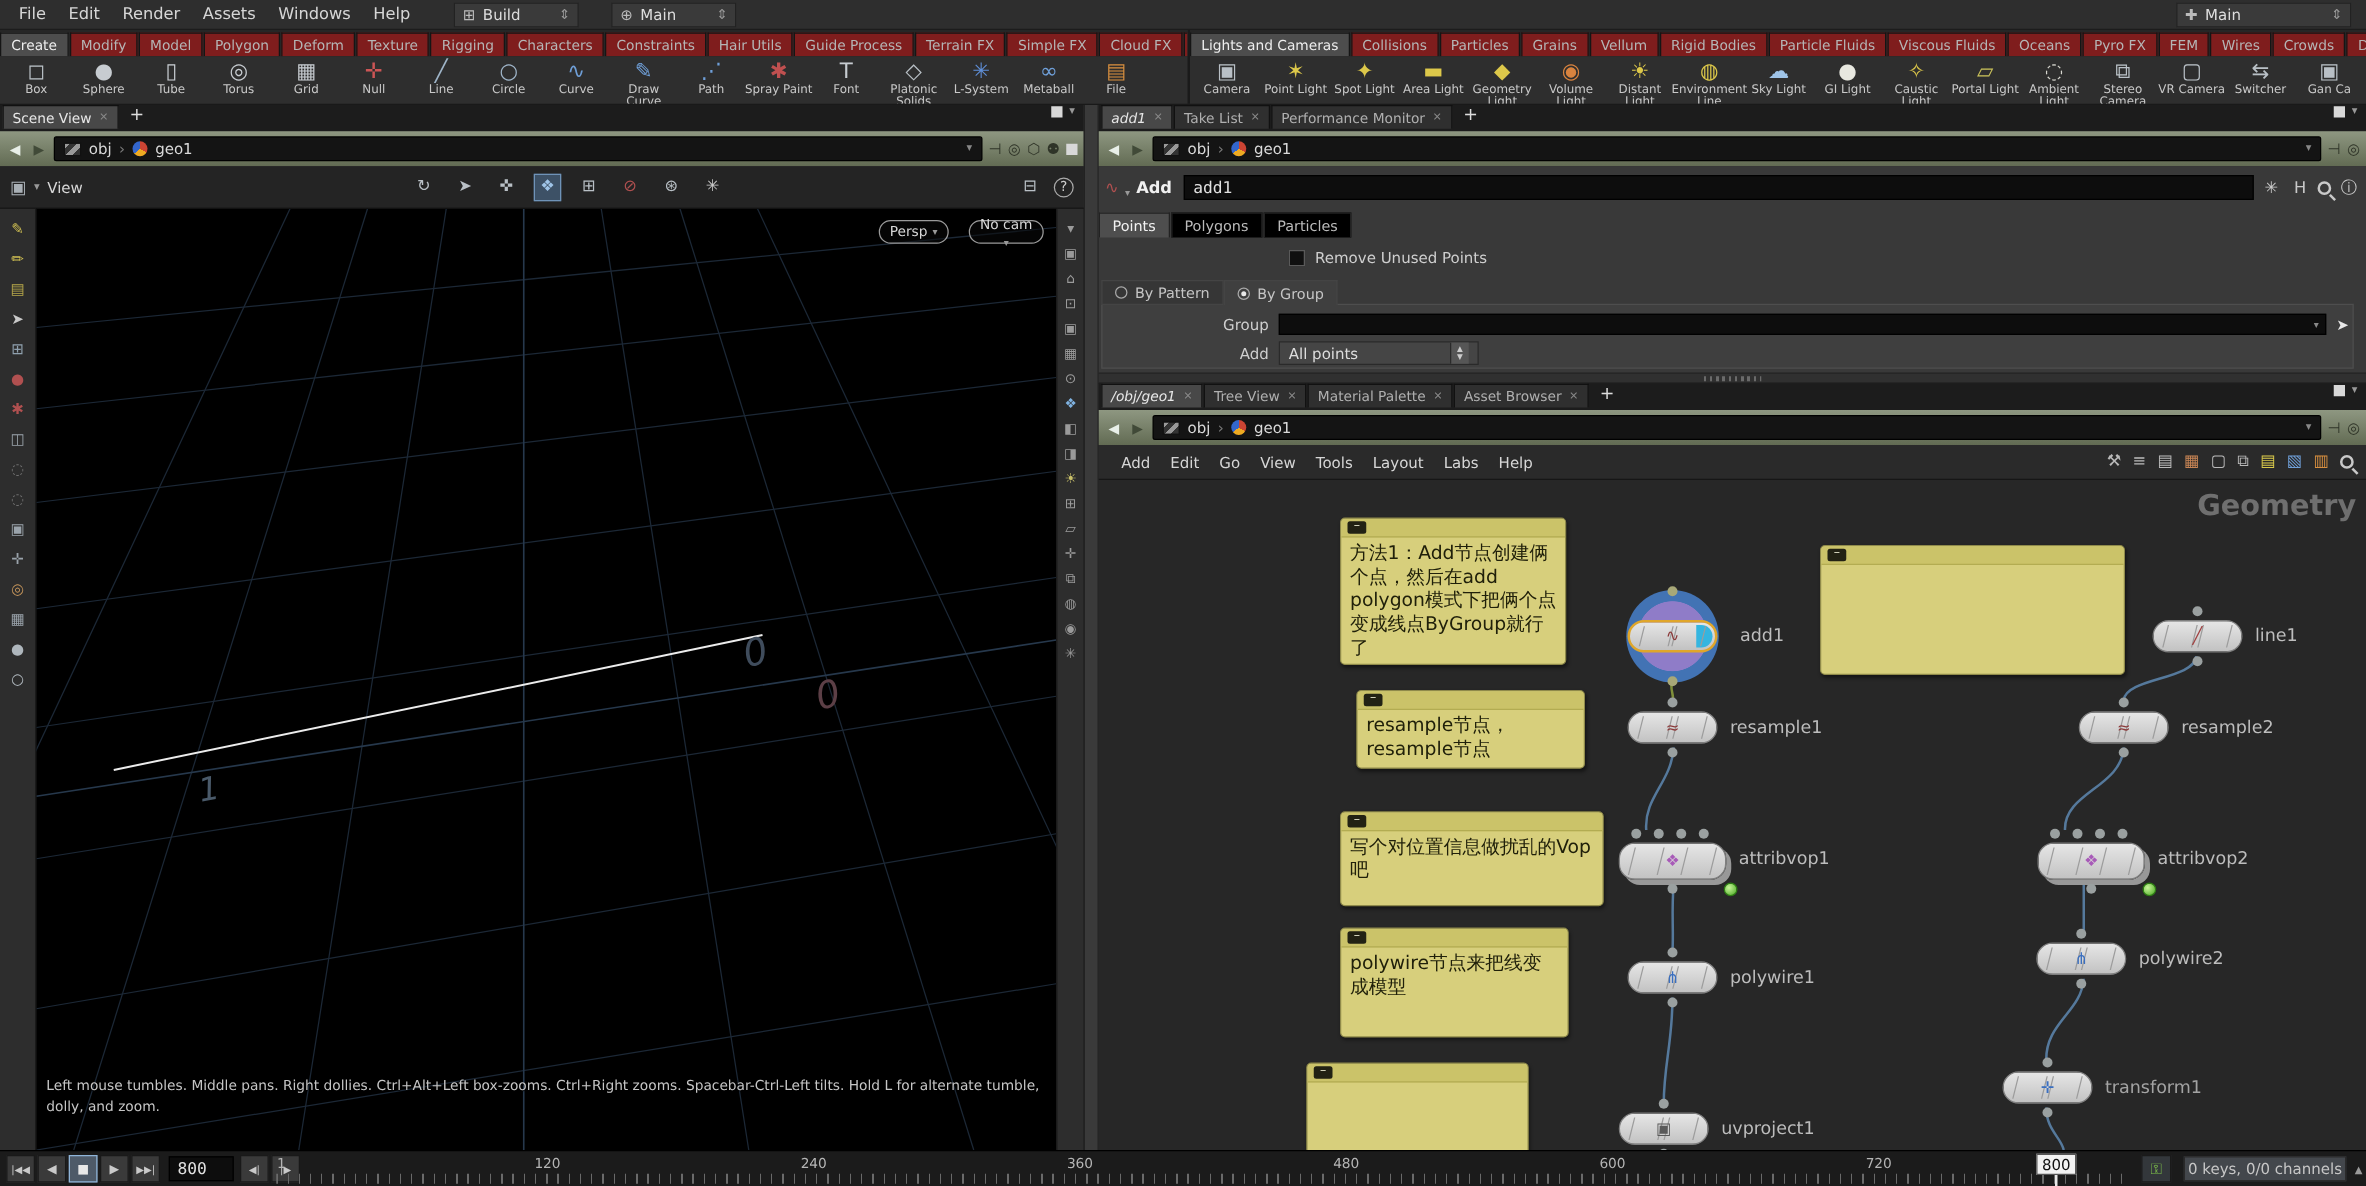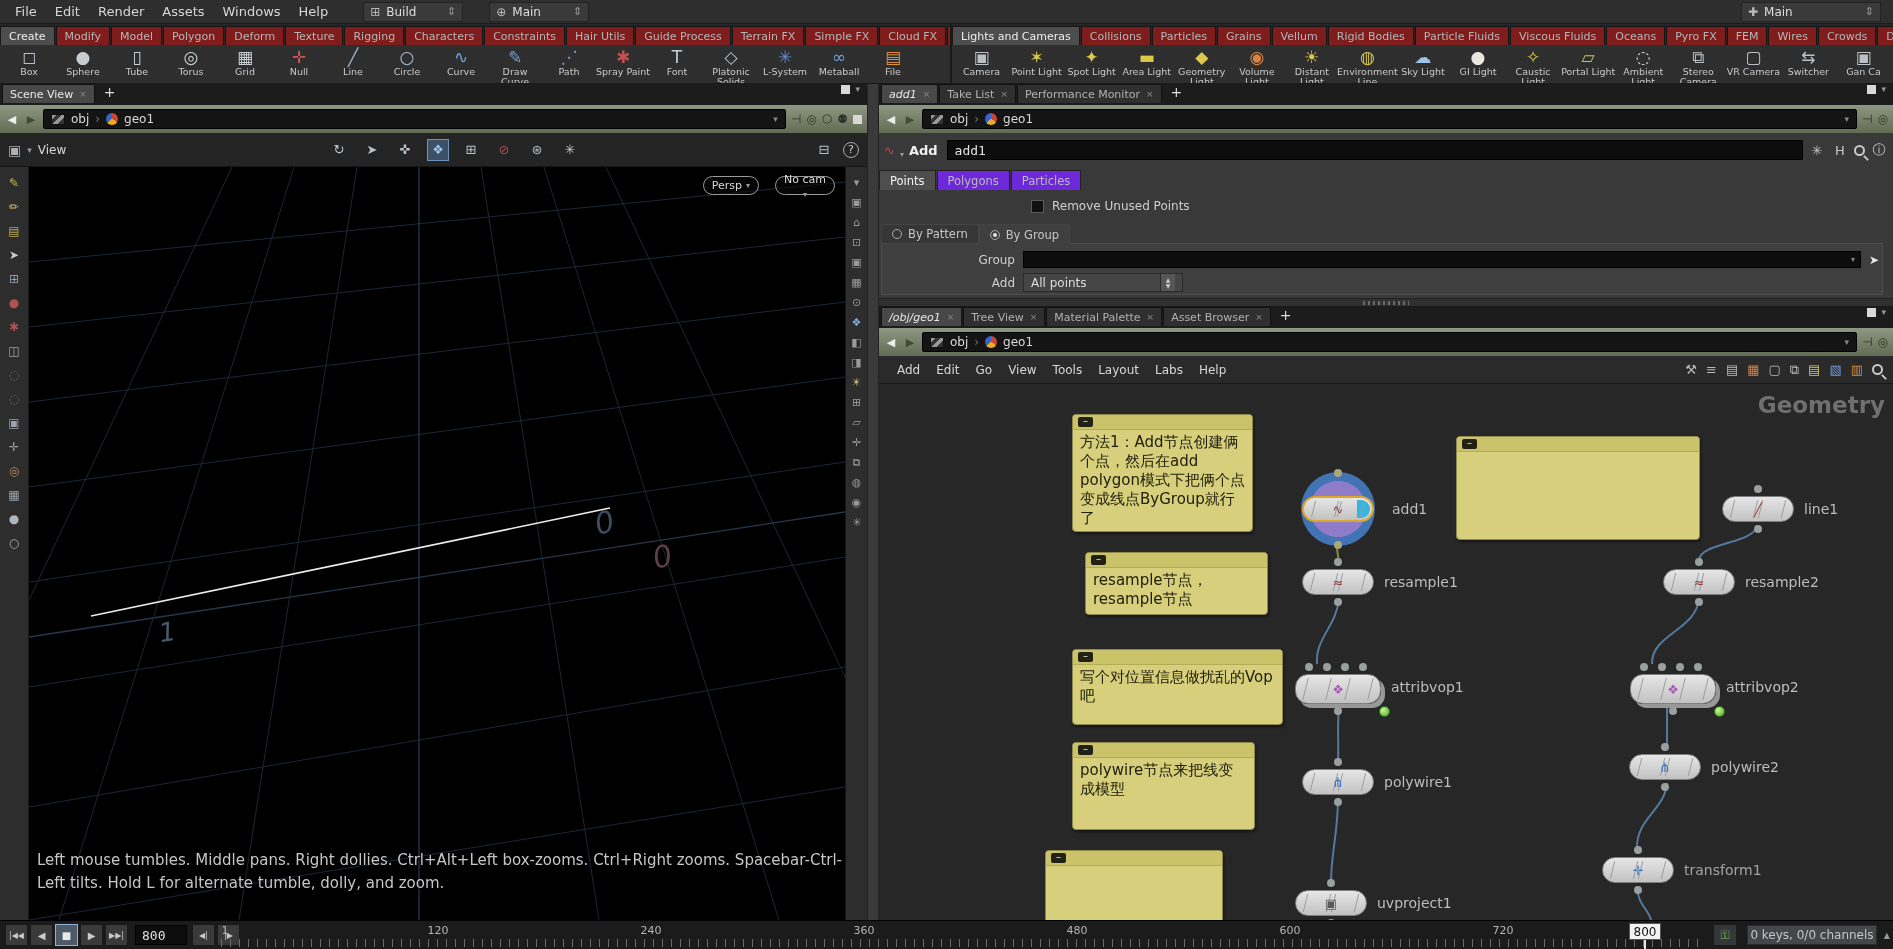--- a/index.html
+++ b/index.html
@@ -72,33 +72,33 @@
   .vstrip.right .sicon{font-size:11px;color:#9a9a9a;}
   .vp-canvas{position:relative;flex:1;overflow:hidden;}
   .vp-canvas svg{position:absolute;inset:0;}
   .pill{position:absolute;top:9px;height:19px;border:1px solid #9a9a9a;border-radius:10px;background:rgba(10,10,10,.55);color:#d8d8d8;font-size:11px;display:flex;align-items:center;justify-content:center;gap:4px;padding:0 8px;}
   .pill .dd-ic{font-size:8px;}
   .pill.persp{right:86px;}
   .pill.nocam{right:10px;flex-direction:column;}
   .vp-digit{position:absolute;font-style:italic;pointer-events:none;}
   .vp-digit.d1{font-size:26px;transform:rotate(-10deg);}
   .vp-digit.d0{font-size:30px;transform:rotate(-14deg);}
-  .vp-help{position:absolute;left:8px;bottom:26px;color:#c6c6c6;font-size:15px;line-height:1.5;text-shadow:0 1px 1px #000;}
+  .vp-help{position:absolute;left:8px;bottom:26px;color:#c6c6c6;font-size:11px;line-height:1.5;text-shadow:0 1px 1px #000;}
   
   .param{height:166px;background:#393939;position:relative;border-bottom:1px solid #222;}
   .p-head{position:absolute;left:5px;right:5px;top:6px;height:22px;display:flex;align-items:center;gap:5px;}
   .ntype-ic{color:#b05050;font-size:13px;}
   .ntype-dd{color:#999;font-size:8px;margin-top:8px;}
   .ntype{color:#f0f0f0;font-weight:bold;font-size:13px;margin-right:4px;}
   .nname{flex:1;height:20px;background:#0d0d0d;border:1px solid #000;color:#e0e0e0;font-size:13px;display:flex;align-items:center;padding:0 7px;font-family:"DejaVu Sans Mono",monospace;}
   .hicon{color:#c9c9c9;font-size:13px;width:18px;text-align:center;}
   .mag{width:11px;height:11px;border:2px solid #c9c9c9;border-radius:50%;position:relative;display:inline-block;}
   .mag::after{content:"";position:absolute;width:2px;height:6px;background:#c9c9c9;left:9px;top:8px;transform:rotate(-45deg);}
   .p-tabs{position:absolute;left:0;top:36px;display:flex;align-items:flex-end;height:21px;}
-  .ftab{height:20px;padding:0 10px;display:flex;align-items:center;background:#6d28d9;border:1px solid #222;border-bottom:none;margin-right:1px;color:#bbb;font-size:11.5px;}
+  .ftab{height:20px;padding:0 10px;display:flex;align-items:center;background:#000000;border:1px solid #222;border-bottom:none;margin-right:1px;color:#bbb;font-size:11.5px;}
   .ftab.active{background:#4e4e4e;color:#f2f2f2;}
   .p-check{position:absolute;left:152px;top:66px;display:flex;align-items:center;gap:8px;}
   .cbox{width:13px;height:13px;background:#101010;border:1px solid #5a5a5a;}
   .clabel{color:#cfcfcf;font-size:12px;}
   .radio-panel{position:absolute;left:2px;right:10px;top:110px;height:52px;background:#3f3f3f;border:1px solid #4e4e4e;}
   .p-radios{position:absolute;left:2px;top:91px;display:flex;height:20px;}
   .rtab{height:20px;padding:0 10px;display:flex;align-items:center;gap:6px;background:#363636;border:1px solid #444;color:#c5c5c5;font-size:11.5px;}
   .rtab.sel{background:#3f3f3f;border-bottom:none;}
   .rdot{width:10px;height:10px;border:1px solid #aaa;border-radius:50%;position:relative;}
   .rtab.sel .rdot::after{content:"";position:absolute;inset:2px;background:#e8e8e8;border-radius:50%;}

